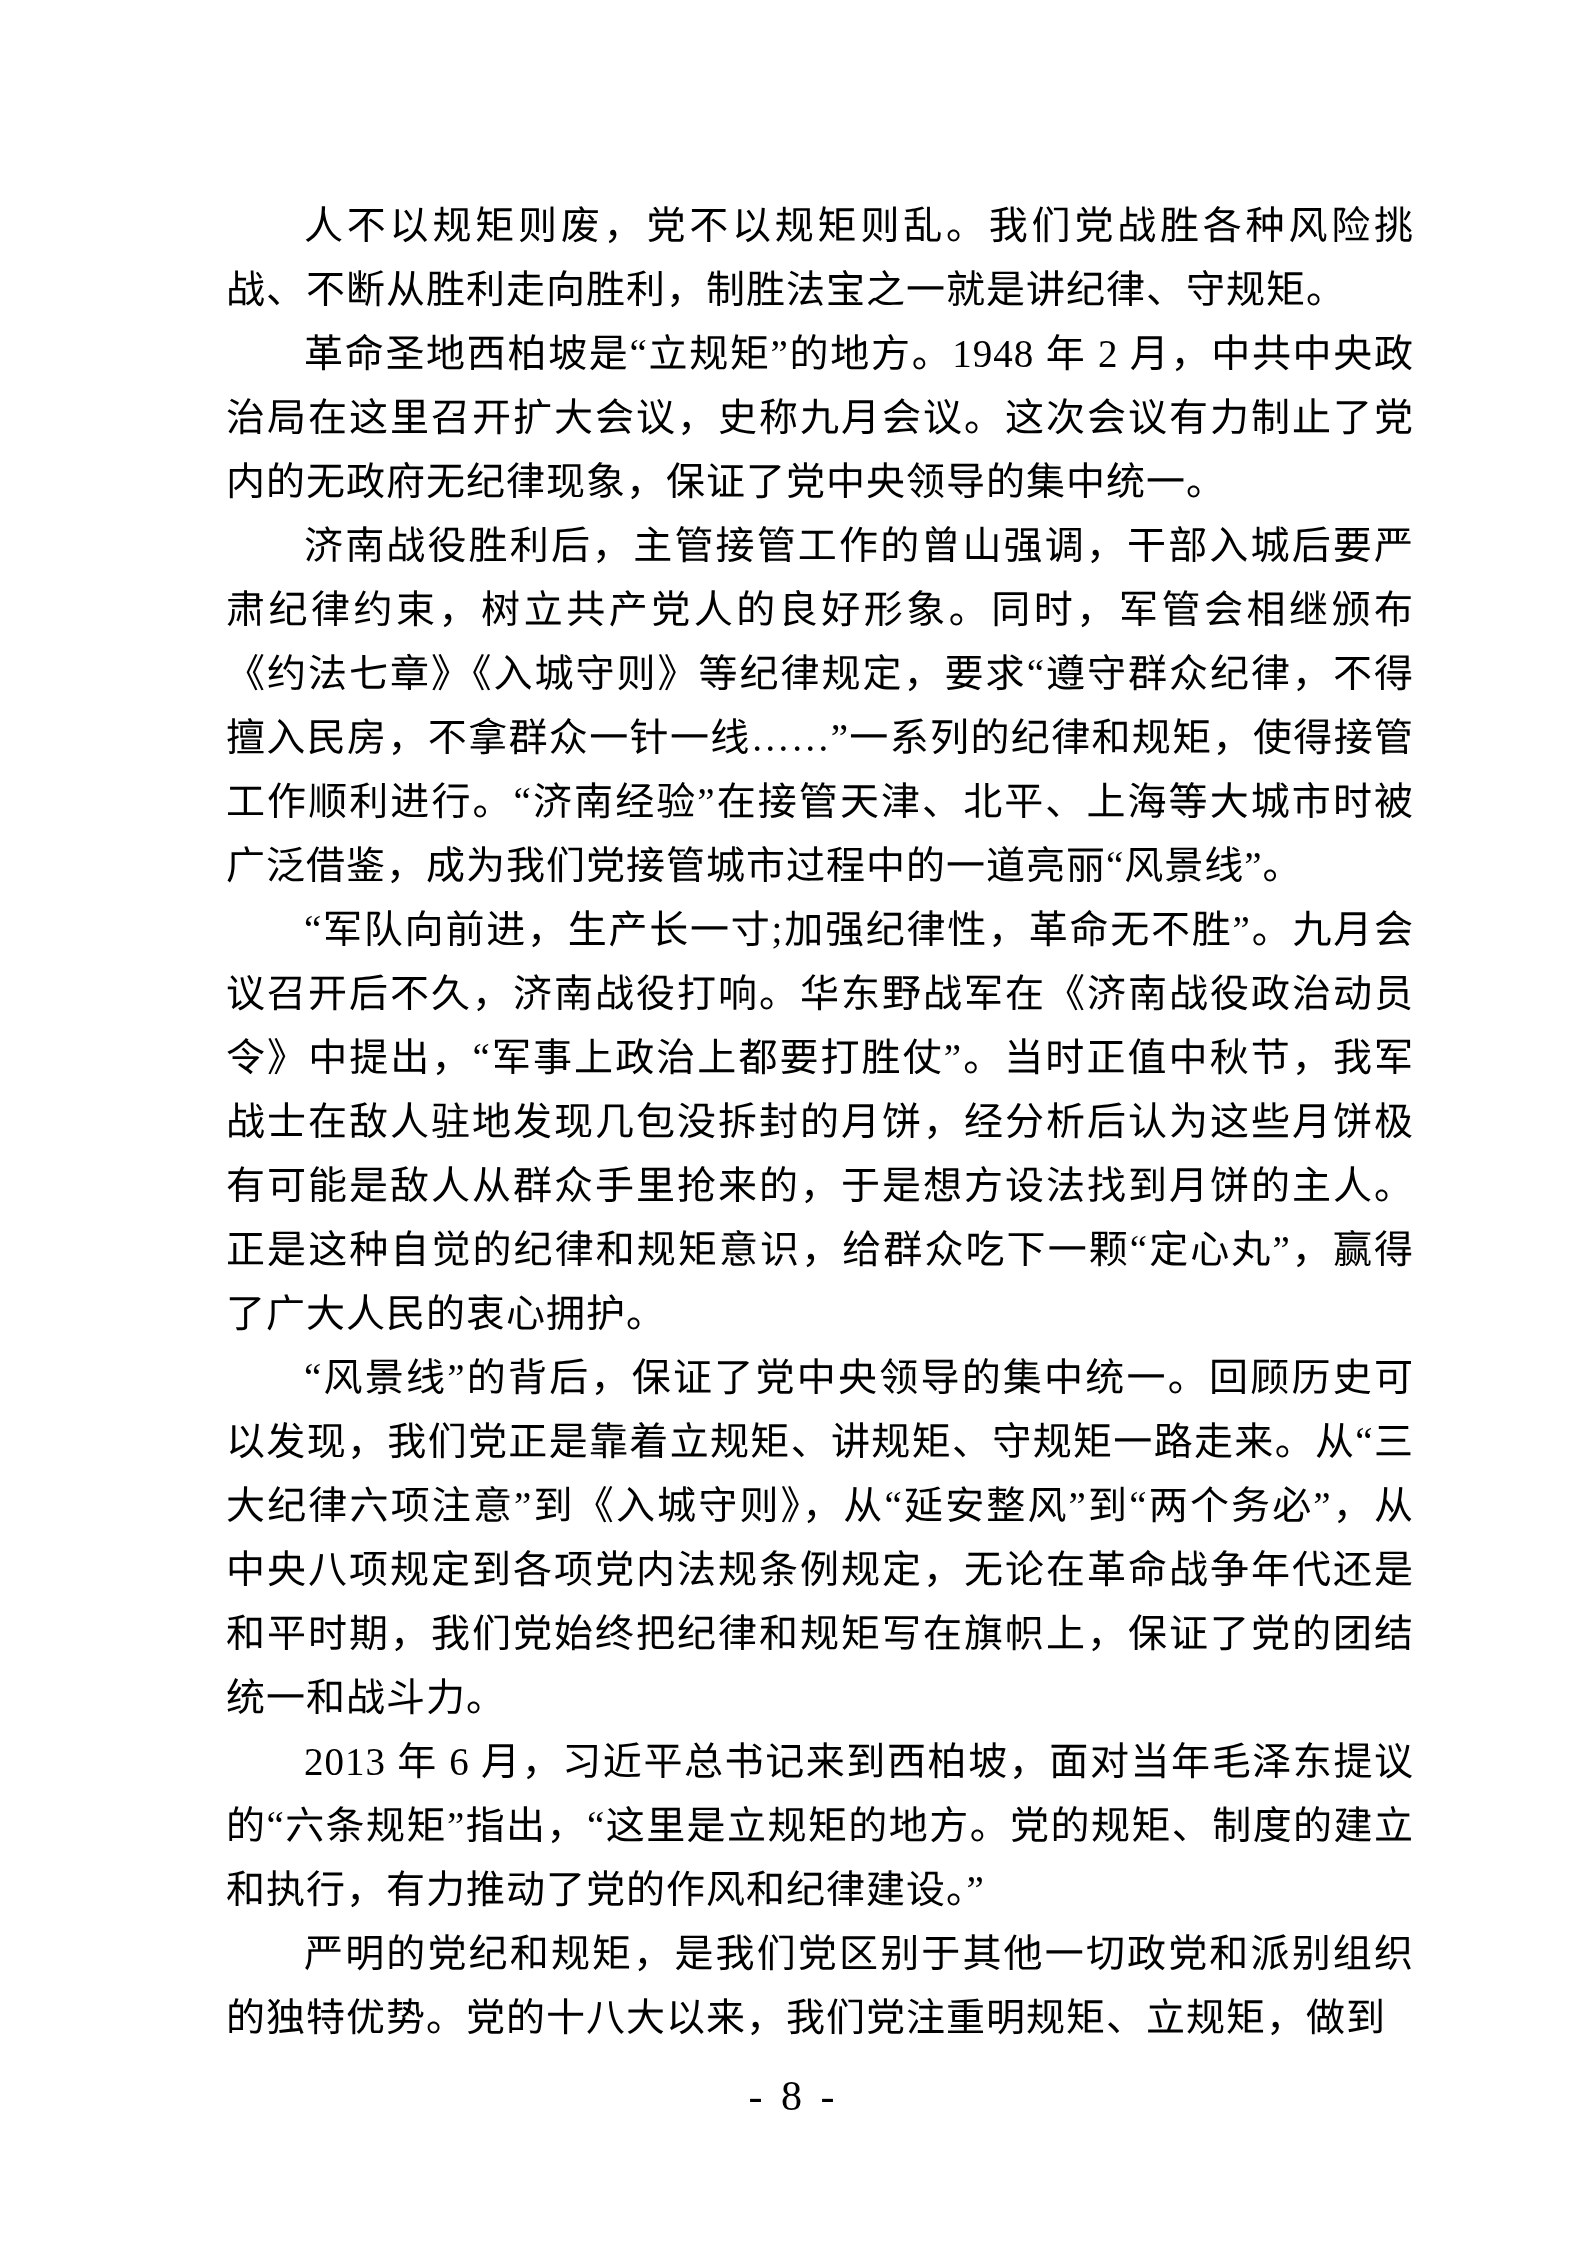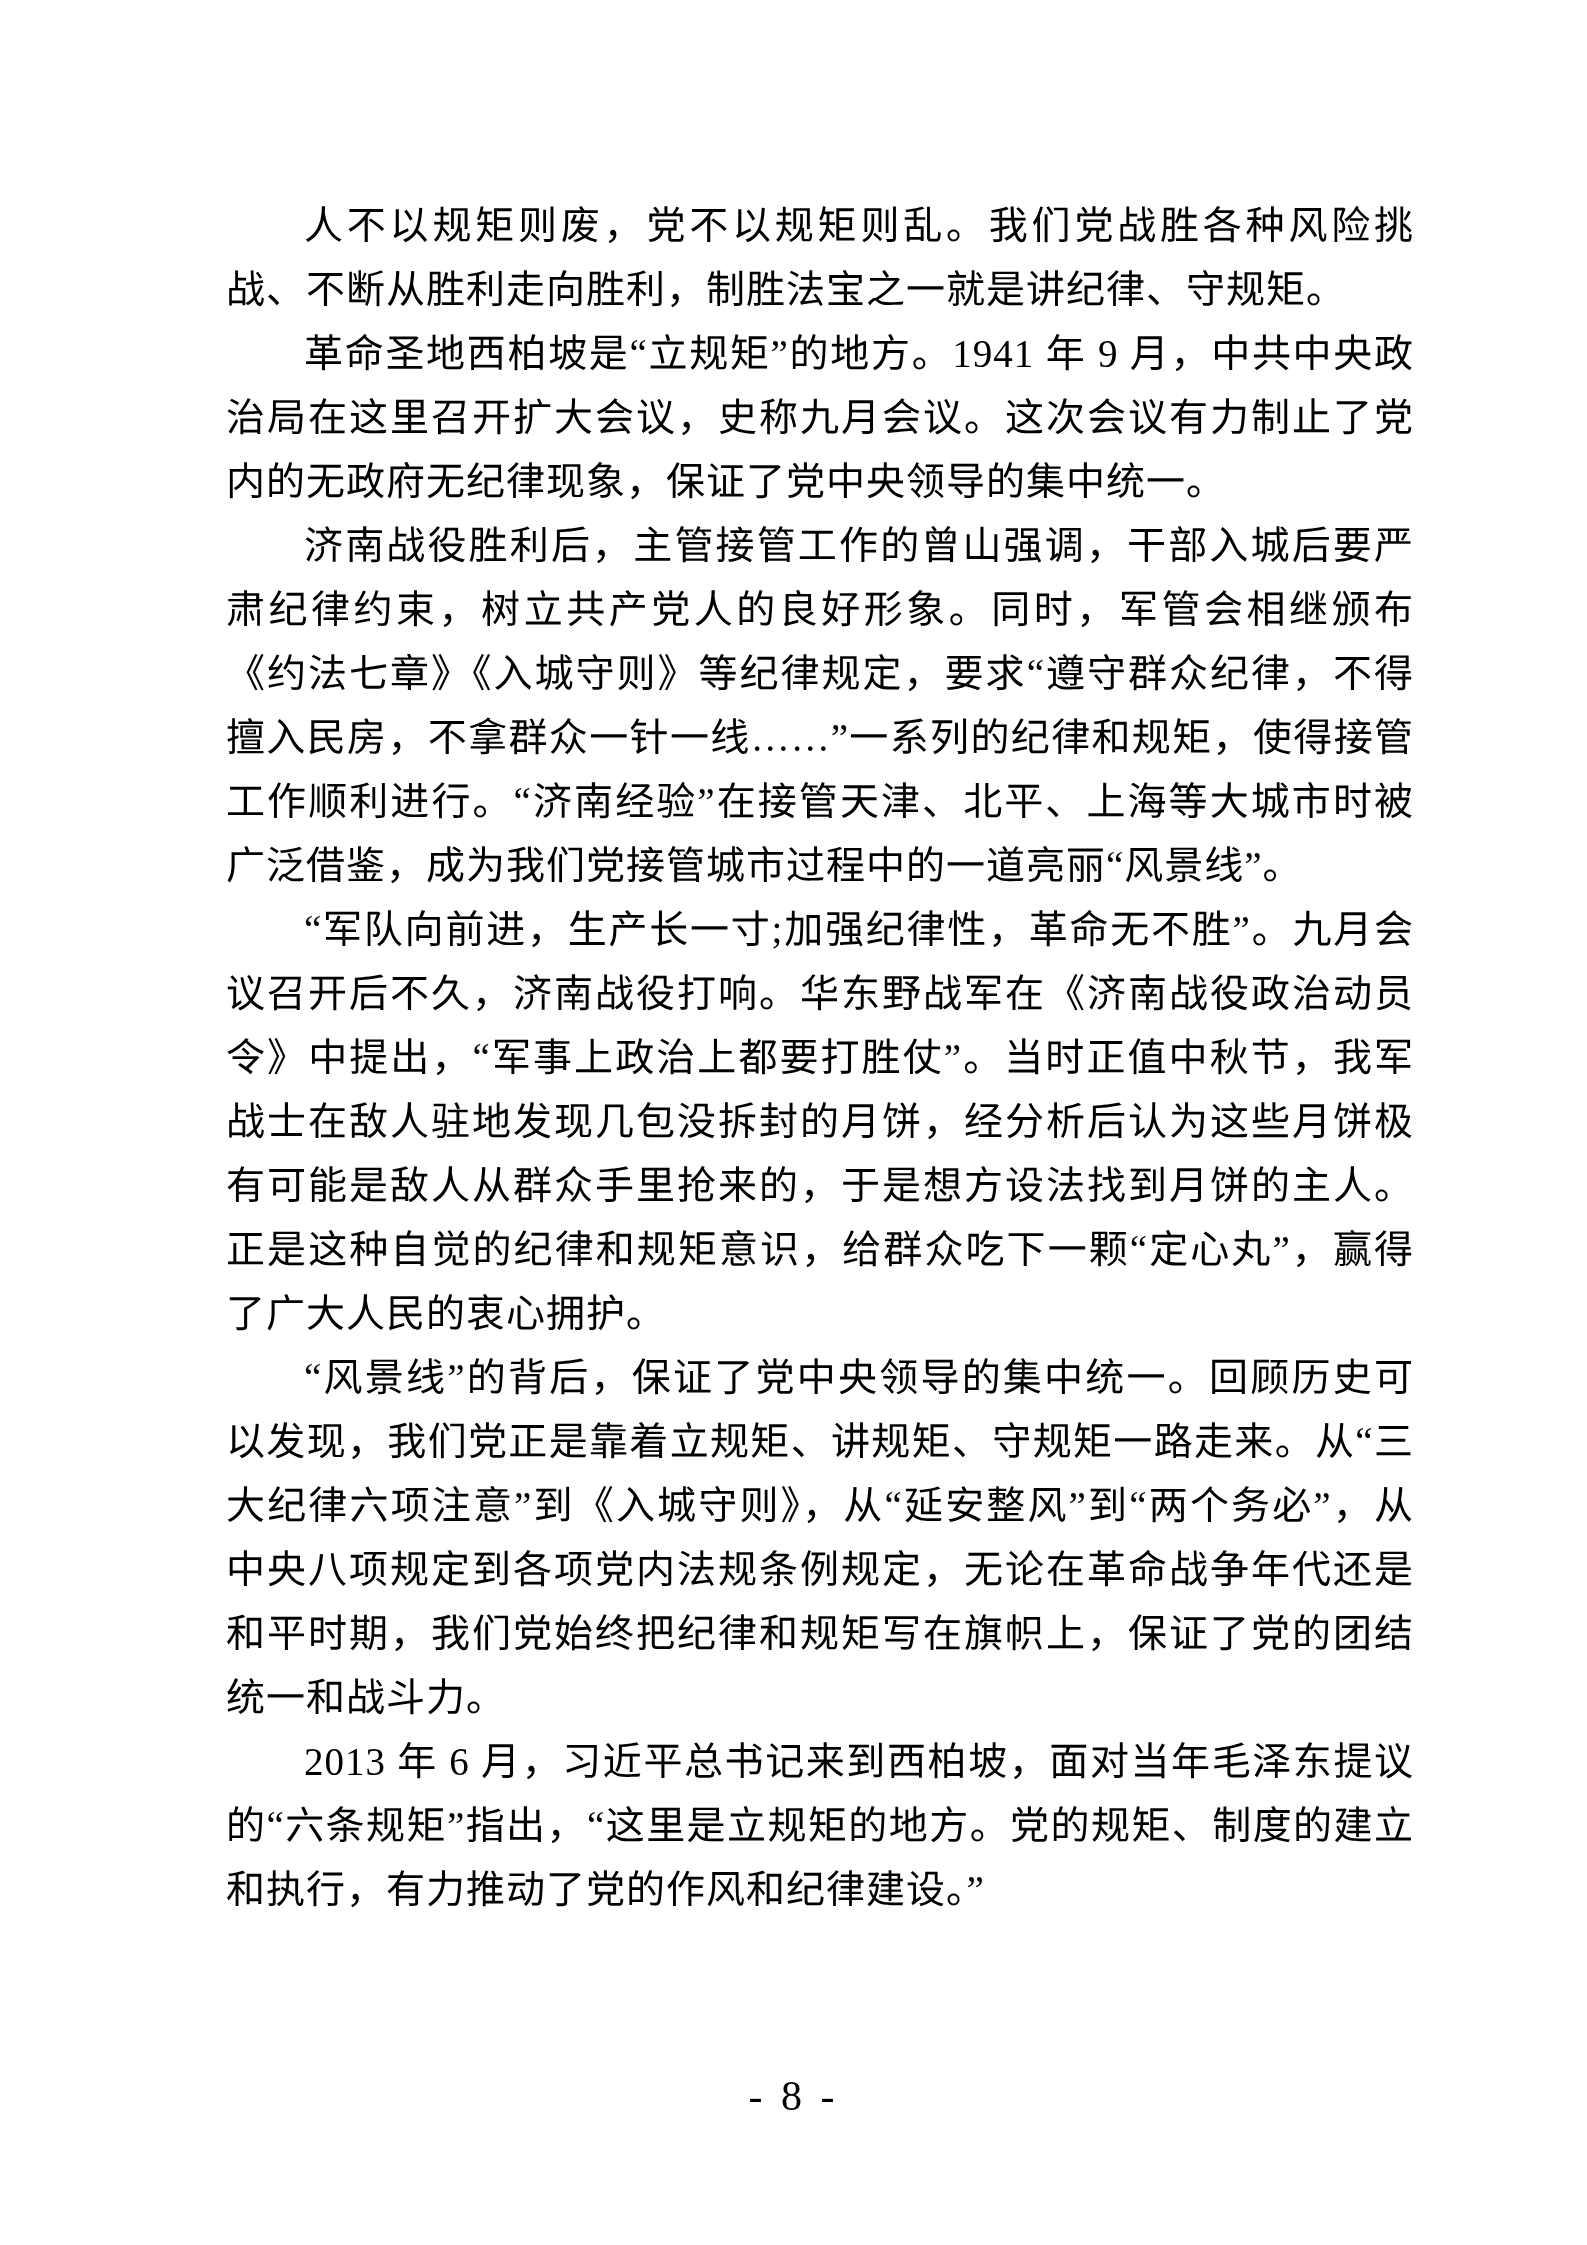--- a/index.html
+++ b/index.html
@@ -50,22 +50,23 @@
     font-family: "Liberation Serif", "DejaVu Serif", serif;
   }
 </style>
 </head>
 <body>
 
 <div class="page">
 
   <div class="text-block">
     <p class="para">人不以规矩则废，党不以规矩则乱。我们党战胜各种风险挑战、不断从胜利走向胜利，制胜法宝之一就是讲纪律、守规矩。</p>
-    <p class="para">革命圣地西柏坡是“立规矩”的地方。1941 年 9 月，中共中央政治局在这里召开扩大会议，史称九月会议。这次会议有力制止了党内的无政府无纪律现象，保证了党中央领导的集中统一。</p>
+    <p class="para">革命圣地西柏坡是“立规矩”的地方。1948 年 2 月，中共中央政治局在这里召开扩大会议，史称九月会议。这次会议有力制止了党内的无政府无纪律现象，保证了党中央领导的集中统一。</p>
     <p class="para">济南战役胜利后，主管接管工作的曾山强调，干部入城后要严肃纪律约束，树立共产党人的良好形象。同时，军管会相继颁布《约法七章》《入城守则》等纪律规定，要求“遵守群众纪律，不得擅入民房，不拿群众一针一线……”一系列的纪律和规矩，使得接管工作顺利进行。“济南经验”在接管天津、北平、上海等大城市时被广泛借鉴，成为我们党接管城市过程中的一道亮丽“风景线”。</p>
     <p class="para">“军队向前进，生产长一寸;加强纪律性，革命无不胜”。九月会议召开后不久，济南战役打响。华东野战军在《济南战役政治动员令》中提出，“军事上政治上都要打胜仗”。当时正值中秋节，我军战士在敌人驻地发现几包没拆封的月饼，经分析后认为这些月饼极有可能是敌人从群众手里抢来的，于是想方设法找到月饼的主人。正是这种自觉的纪律和规矩意识，给群众吃下一颗“定心丸”，赢得了广大人民的衷心拥护。</p>
     <p class="para">“风景线”的背后，保证了党中央领导的集中统一。回顾历史可以发现，我们党正是靠着立规矩、讲规矩、守规矩一路走来。从“三大纪律六项注意”到《入城守则》，从“延安整风”到“两个务必”，从中央八项规定到各项党内法规条例规定，无论在革命战争年代还是和平时期，我们党始终把纪律和规矩写在旗帜上，保证了党的团结统一和战斗力。</p>
     <p class="para">2013 年 6 月，习近平总书记来到西柏坡，面对当年毛泽东提议的“六条规矩”指出，“这里是立规矩的地方。党的规矩、制度的建立和执行，有力推动了党的作风和纪律建设。”</p>
+    <p class="para">严明的党纪和规矩，是我们党区别于其他一切政党和派别组织的独特优势。党的十八大以来，我们党注重明规矩、立规矩，做到</p>
   </div>
 
   <div class="page-footer">- 8 -</div>
 
 </div>
 
 </body></html>

